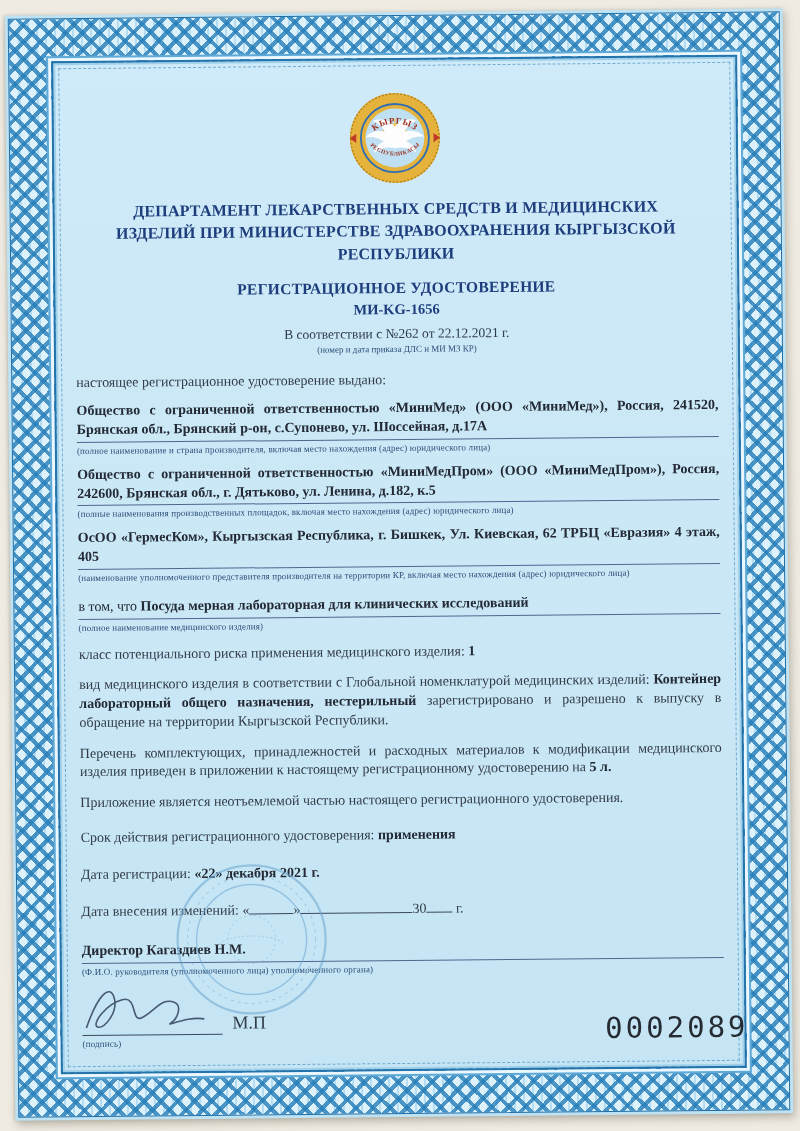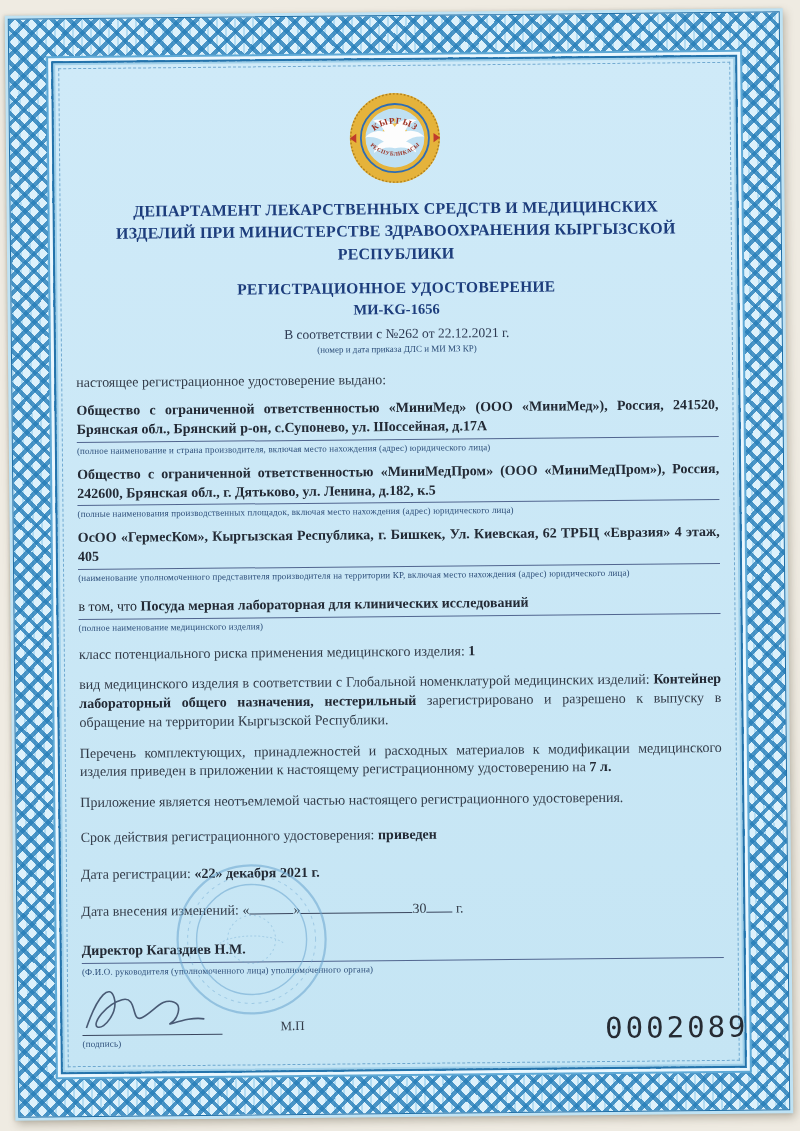--- a/index.html
+++ b/index.html
@@ -52,21 +52,21 @@
     margin-top:9px;font-weight:bold;color:#232a35;text-align:justify;
     border-bottom:1px solid #51658f;padding-bottom:2px;
   }
   .block{margin-top:12px;text-align:justify;}
   .just{text-align:justify;}
   b{color:#232a35;}
   .blank{display:inline-block;border-bottom:1px solid #3a465e;height:13px;vertical-align:baseline;}
   .w40{width:44px;}.w110{width:112px;}.w24{width:26px;}
   .sig-row{margin-top:24px;display:flex;align-items:flex-end;gap:10px;position:relative;height:34px;}
   .sig-line{display:inline-block;width:140px;border-bottom:1px solid #3a465e;height:1px;}
-  .mp{font-size:13px;color:#333c49;margin-left:48px;}
+  .mp{font-size:18px;color:#333c49;}
   .scribble{position:absolute;left:-6px;bottom:-4px;pointer-events:none;}
   .stamp{position:absolute;left:158px;top:846px;opacity:.55;pointer-events:none;}
   .serial{
     position:absolute;right:44px;bottom:70px;
     font-family:"DejaVu Sans Mono","Liberation Mono",monospace;
     font-size:29px;color:#262b33;letter-spacing:3px;
   }
 </style>
 </head>
 <body>
@@ -123,25 +123,25 @@
         <p class="field">ОсОО «ГермесКом», Кыргызская Республика, г. Бишкек, Ул. Киевская, 62 ТРБЦ «Евразия» 4 этаж, 405</p>
         <div class="caption">(наименование уполномоченного представителя производителя на территории КР, включая место нахождения (адрес) юридического лица)</div>
 
         <p class="field" style="font-weight:normal;margin-top:14px"><span>в том, что </span><b>Посуда мерная лабораторная для клинических исследований</b></p>
         <div class="caption">(полное наименование медицинского изделия)</div>
 
         <p class="block"><span>класс потенциального риска применения медицинского изделия: </span><b>1</b></p>
 
         <p class="block just"><span>вид медицинского изделия в соответствии с Глобальной номенклатурой медицинских изделий: </span><b>Контейнер лабораторный общего назначения, нестерильный</b><span> зарегистрировано и разрешено к выпуску в обращение на территории Кыргызской Республики.</span></p>
 
-        <p class="block just"><span>Перечень комплектующих, принадлежностей и расходных материалов к модификации медицинского изделия приведен в приложении к настоящему регистрационному удостоверению на </span><b>7 л.</b></p>
+        <p class="block just"><span>Перечень комплектующих, принадлежностей и расходных материалов к модификации медицинского изделия приведен в приложении к настоящему регистрационному удостоверению на </span><b>5 л.</b></p>
 
         <p class="block">Приложение является неотъемлемой частью настоящего регистрационного удостоверения.</p>
 
-        <p class="block" style="margin-top:16px"><span>Срок действия регистрационного удостоверения: </span><b>приведен</b></p>
+        <p class="block" style="margin-top:16px"><span>Срок действия регистрационного удостоверения: </span><b>применения</b></p>
 
         <p class="block" style="margin-top:18px"><span>Дата регистрации: </span><b>«22» декабря 2021 г.</b></p>
 
         <p class="block" style="margin-top:18px"><span>Дата внесения изменений: «</span><span class="blank w40"></span><span>»</span><span class="blank w110"></span><span>30</span><span class="blank w24"></span> <span>г.</span></p>
 
         <p class="field" style="margin-top:20px">Директор Кагаздиев Н.М.</p>
         <div class="caption">(Ф.И.О. руководителя (уполномоченного лица) уполномоченного органа)</div>
 
         <div class="sig-row">
           <svg class="scribble" width="170" height="62" viewBox="0 0 170 62">

